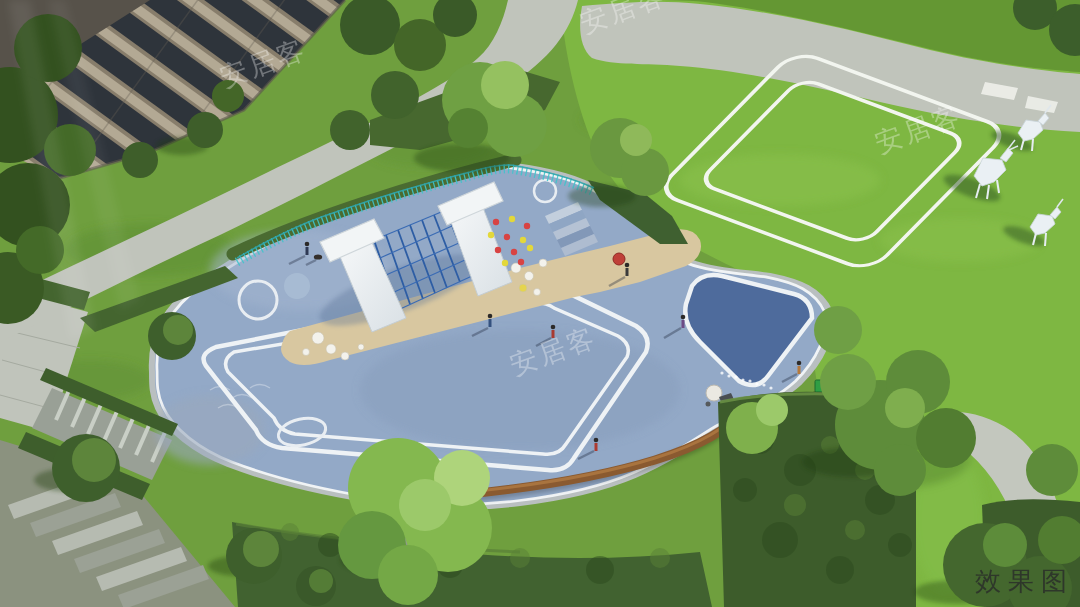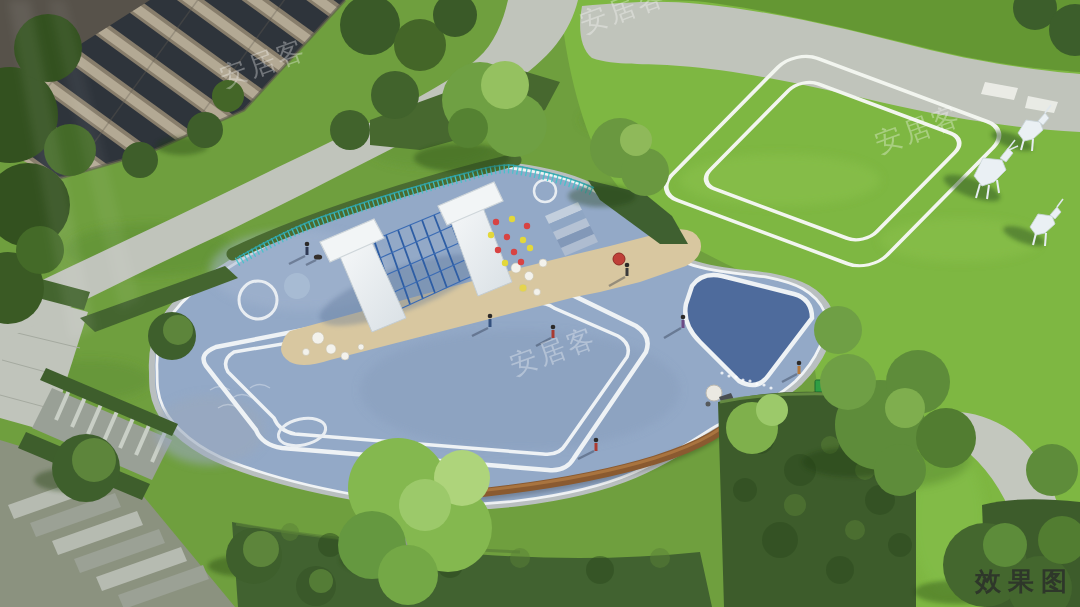--- a/index.html
+++ b/index.html
@@ -2,21 +2,21 @@
 <html><head>
 <meta charset="utf-8">
 <style>
   html,body{margin:0;padding:0;background:#222;}
   #stage{position:relative;width:1080px;height:607px;overflow:hidden;font-family:"Liberation Sans",sans-serif;}
   #stage svg{position:absolute;left:0;top:0;}
   .wm{position:absolute;font-size:27px;color:#fff;opacity:.33;letter-spacing:3px;
       transform:rotate(-20deg);transform-origin:left top;white-space:nowrap;
       font-family:"Liberation Sans",sans-serif;pointer-events:none;}
   #corner-label{position:absolute;right:6px;bottom:8px;font-family:"Liberation Serif",serif;
-      font-weight:bold;font-size:26px;color:#2b2f2a;opacity:.85;letter-spacing:7px;}
+      font-weight:normal;font-size:26px;color:#2b2f2a;opacity:.85;letter-spacing:7px;}
 </style>
 </head>
 <body>
 
 <div id="stage">
 <svg width="1080" height="607" viewBox="0 0 1080 607">
   <defs>
     <filter id="b2" x="-60%" y="-60%" width="220%" height="220%">
           <feGaussianBlur stdDeviation="2.2"></feGaussianBlur>
         </filter>

